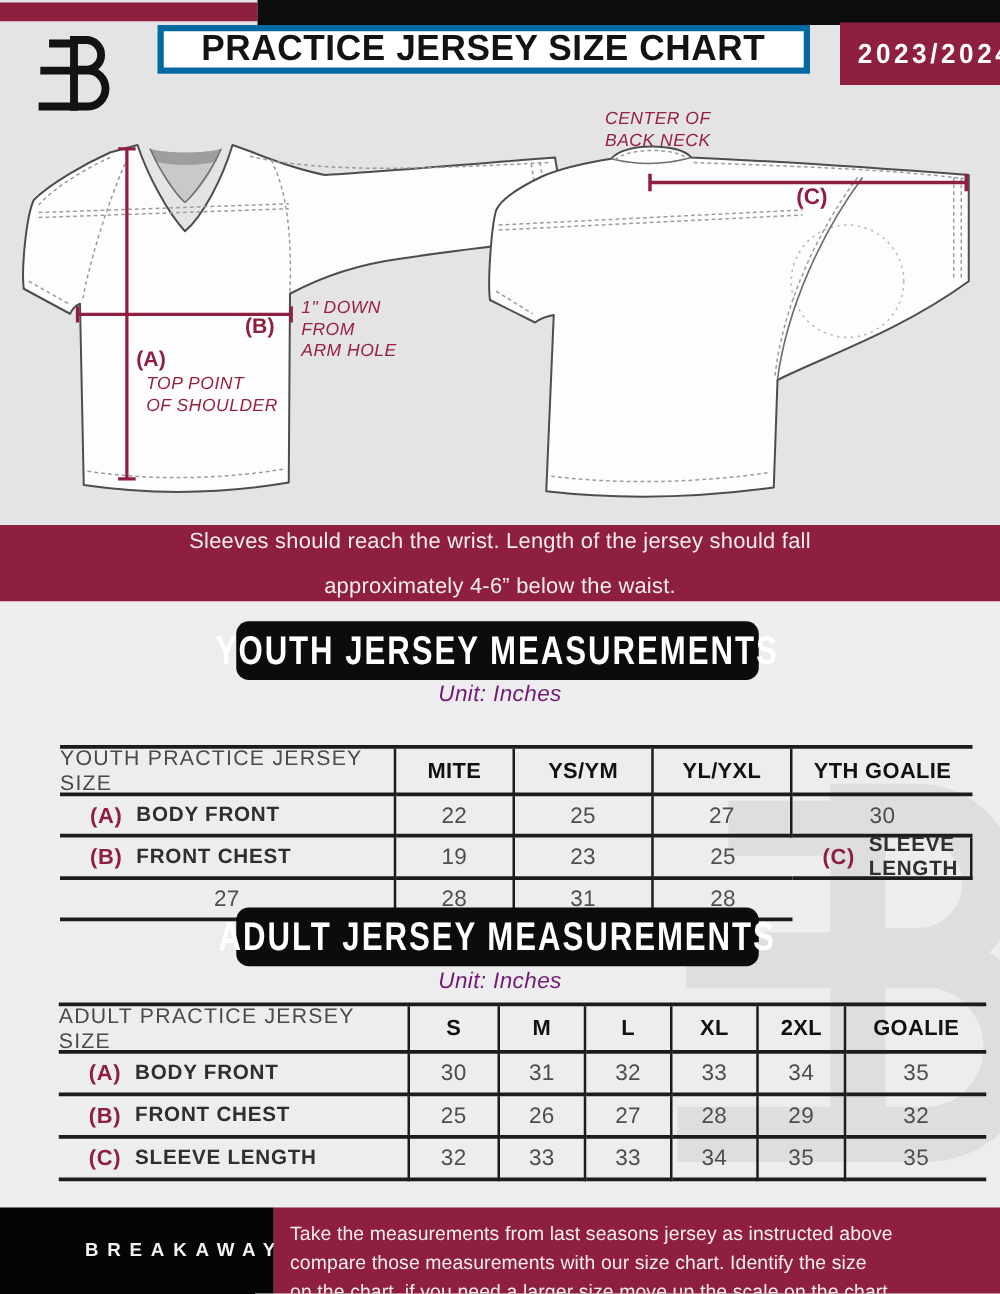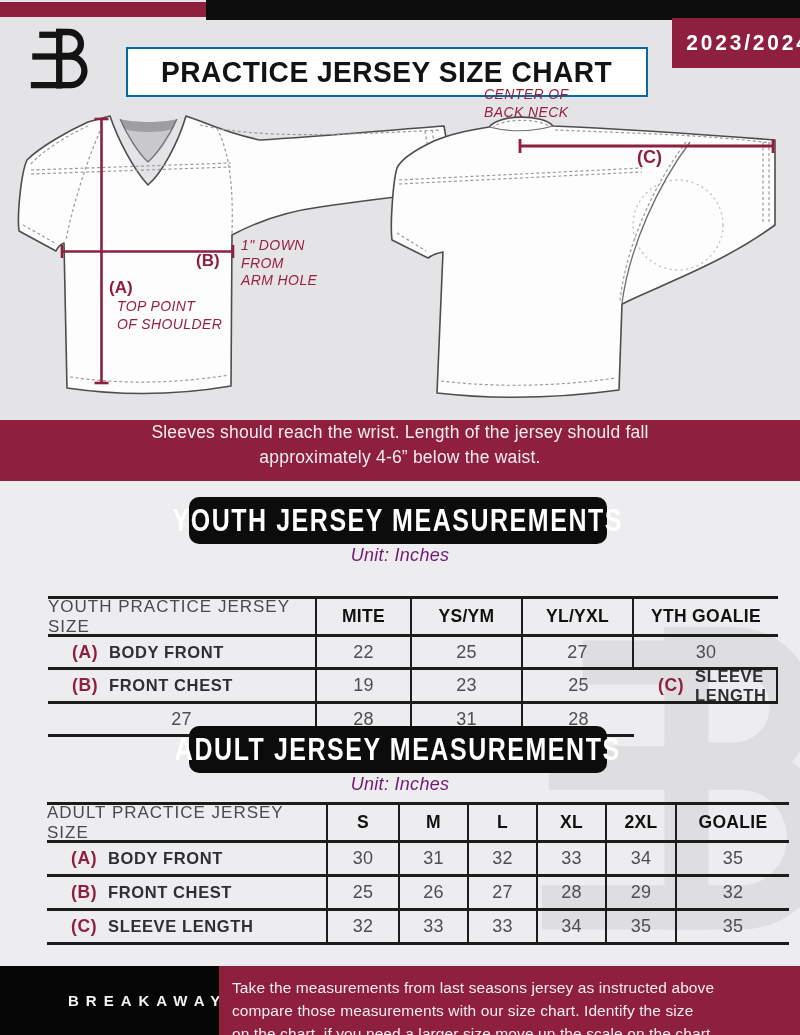--- a/index.html
+++ b/index.html
@@ -6,43 +6,43 @@
   html,body { background:#cfcfd1; }
   body { font-family:"Liberation Sans", sans-serif; }
   #page {
     position:relative; width:800px; height:1035px; margin:0 auto;
     background:#e4e3e5; overflow:hidden;
   }
   
   .strip-maroon { position:absolute; left:0; top:2; top:2px; width:206px; height:15px; background:#8e1f3e; }
   .strip-black  { position:absolute; left:206px; top:0; width:594px; height:20px; background:#0d0d0d; }
   .title-box {
-    position:absolute; left:126px; top:20px; width:522px; height:50px;
-    background:#ffffff; border:2px solid #0369a1;
-    display:flex; align-items:center; justify-content:center; z-index:4;margin-top:27px;
+    position:absolute; left:126px; top:20px; width:522px; height:39px;
+    background:#ffffff; border:5px solid #0369a1;
+    display:flex; align-items:center; justify-content:center; z-index:4;
   }
   .title-box span { font-size:29px; font-weight:bold; color:#131313; letter-spacing:.5px; white-space:nowrap; transform:scaleX(.97); }
   .season-box {
     position:absolute; left:672px; top:18px; width:152px; height:50px;
     background:#8e1f3e; display:flex; align-items:center; justify-content:center; z-index:3;
   }
   .season-box span { font-size:22px; font-weight:bold; color:#fff; letter-spacing:3px; transform:scaleX(.95); white-space:nowrap; }
   .logo-head { position:absolute; left:27px; top:25px; width:70px; height:70px; }
   svg.bk { fill:none; }
   .logo-head  { stroke:#131313; stroke-width:9px; }
   .logo-foot  { stroke:#a7a7a9; stroke-width:9px; }
   .logo-mark  { stroke:#dadadc; stroke-width:13px; }
   
   .jersey-svg { position:absolute; z-index:2; }
   .m-label { position:absolute; z-index:5; color:#8e1f3e; font-weight:bold; font-size:17px; }
   .m-note  { position:absolute; z-index:5; color:#97213f; font-style:italic; font-size:14px; line-height:17.5px; letter-spacing:.4px; }
   
   .notice {
     position:absolute; left:0; top:420px; width:800px; height:61px; background:#8e1f3e;
-    display:flex; flex-direction:column; align-items:center; justify-content:flex-start; z-index:3;
+    display:flex; flex-direction:column; align-items:center; justify-content:space-between; z-index:3;
   }
   .notice div { color:#f3edef; font-size:17.5px; line-height:25px; letter-spacing:.2px; }
   
   .lower-band { position:absolute; left:0; top:481px; width:800px; height:485px; background:#ededef; z-index:0; }
   .watermark { position:absolute; left:530px; top:550px; width:340px; height:470px; z-index:0; opacity:.75; }
   
   .sec-banner {
     position:absolute; left:189px; width:418px; height:47px; background:#0c0c0c; border-radius:10px;
     display:flex; align-items:center; justify-content:center; z-index:2;
   }

